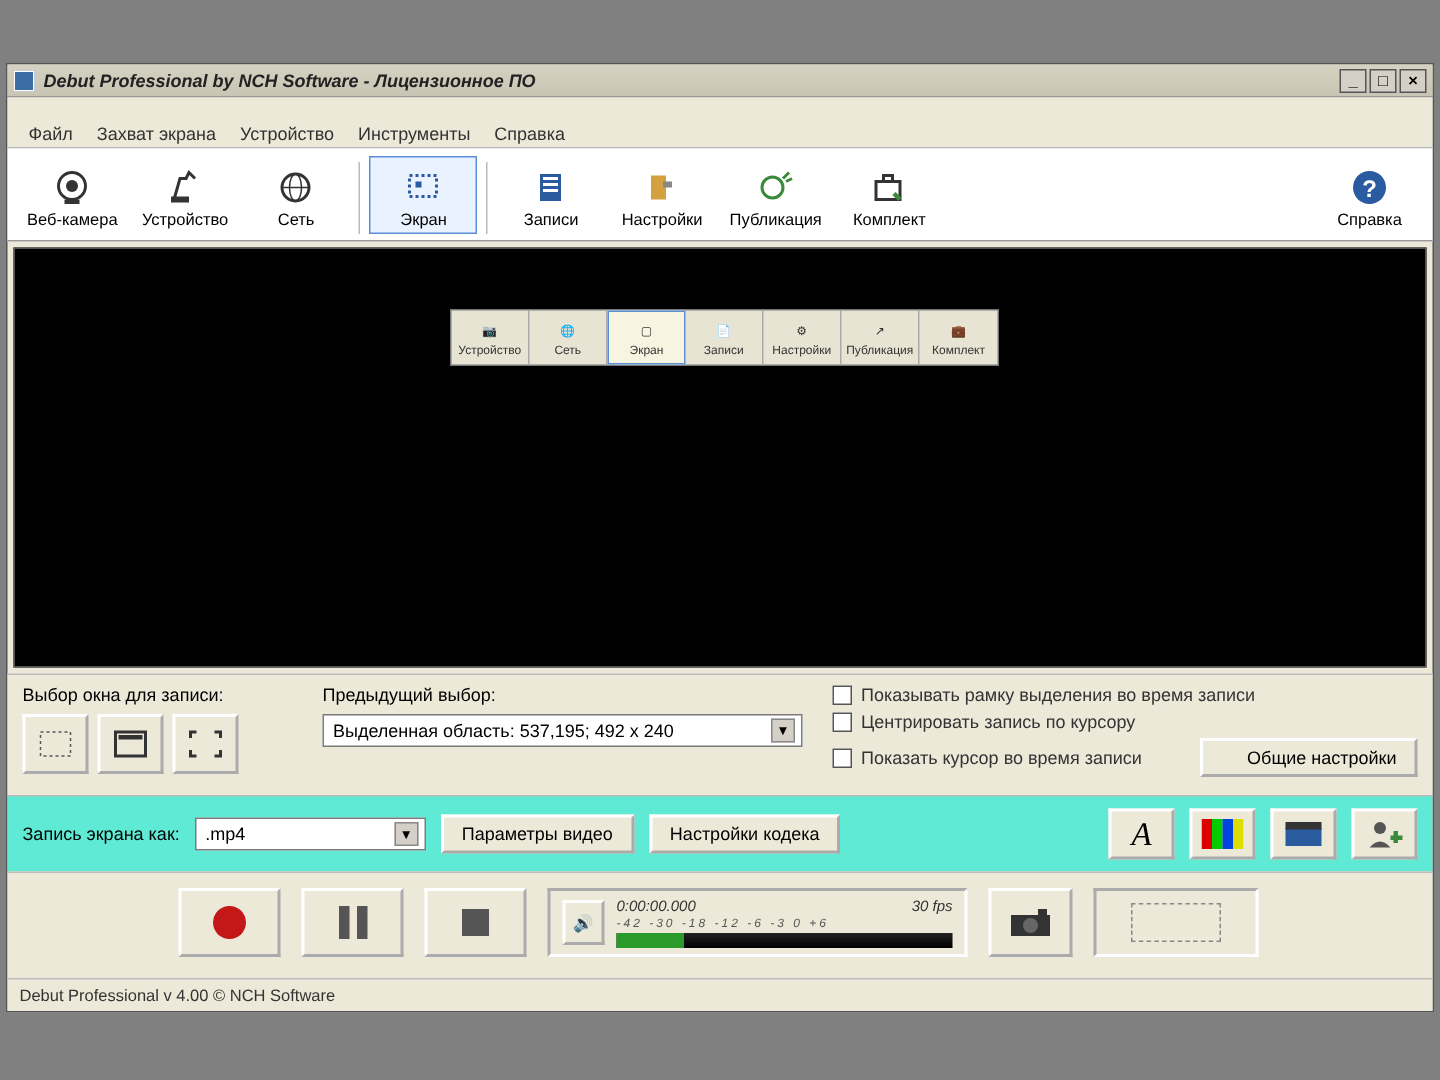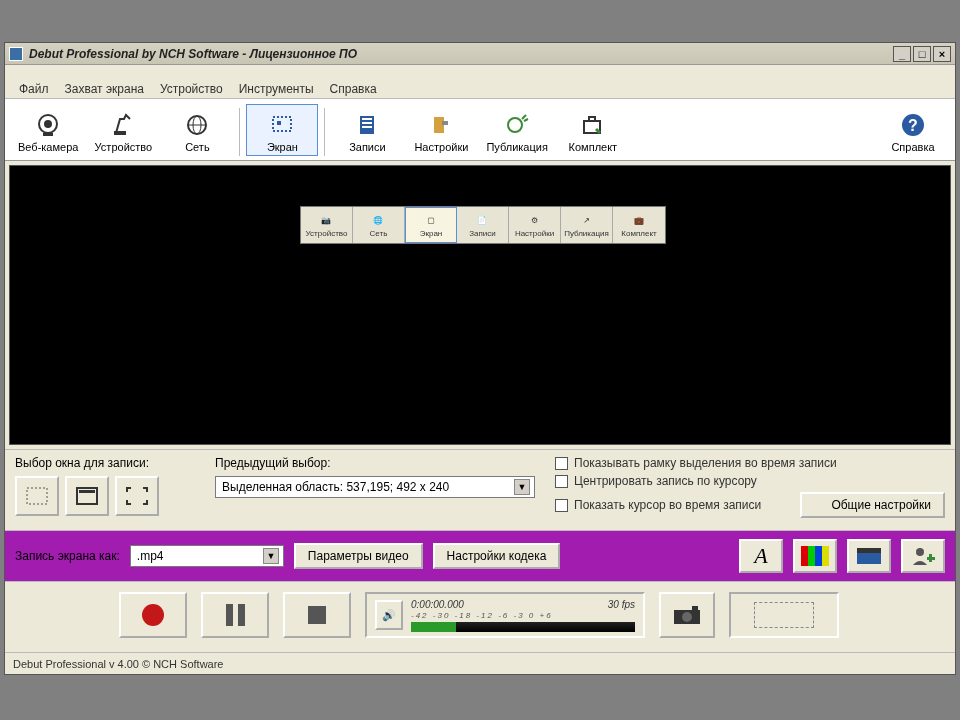--- a/index.html
+++ b/index.html
@@ -102,21 +102,21 @@
   }
   .combo .dd { margin-left:auto; width:16px; height:16px; background:#d4d0c8;
     border:1px solid #888; display:flex; align-items:center; justify-content:center; font-size:9px;}
   .chk-row { display:flex; align-items:center; gap:6px; margin-bottom:4px; font-size:12px; color:#333;}
   .chk { width:13px; height:13px; background:#fff; border:1px solid #555;}
   .btn {
     background:#ece9d8; border:2px outset #fff; padding:4px 12px;
     font-size:12px; color:#000; height:26px; display:inline-flex; align-items:center;
   }
   .panel2 {
-    background:#a21caf; padding:8px 10px;
+    background:#5eead4; padding:8px 10px;
     border-top:1px solid #bbb; display:flex; align-items:center; gap:10px;
   }
   .icon-btn {
     width:44px; height:34px; border:2px outset #fff; background:#ece9d8;
     display:flex; align-items:center; justify-content:center;
   }
   .controls {
     background:#ece9d8; padding:10px 10px 14px 10px; border-top:1px solid #bbb;
     display:flex; align-items:center; gap:14px;
   }

